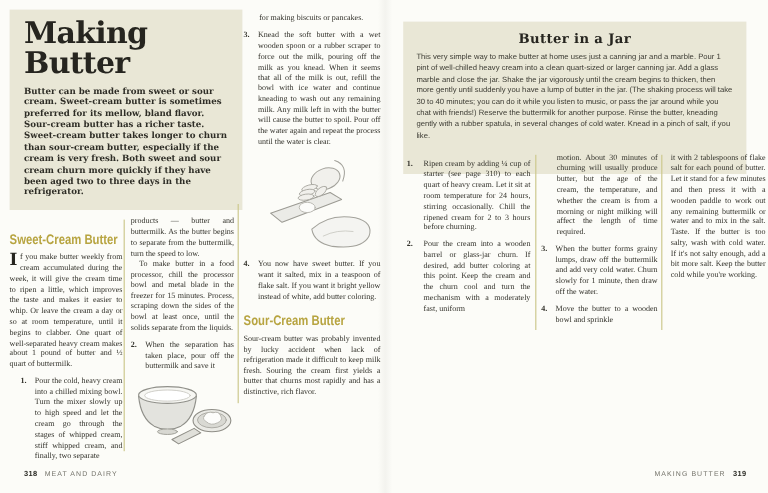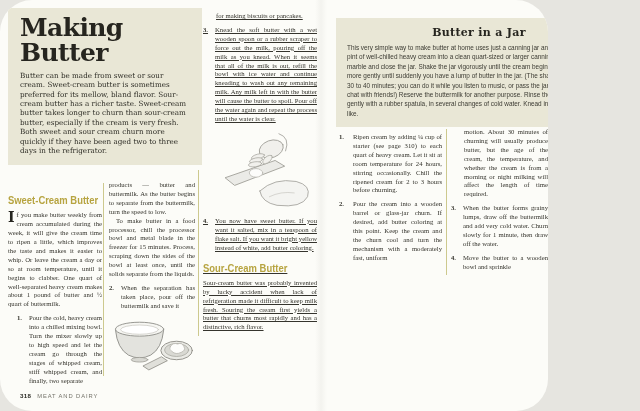--- a/index.html
+++ b/index.html
@@ -1,35 +1,35 @@
 <!DOCTYPE html>
 <html><head>
 <meta charset="utf-8">
 <style>
   * { margin:0; padding:0; box-sizing:border-box; }
   html,body { width:640px; height:411px; }
   body { background:#e6e5e0; font-family:"Liberation Serif", serif; }
-  .spread { position:relative; width:548px; height:411px; background:#fcfcf8; overflow:hidden; color:#35342d;border-radius:32px; }
+  .spread { position:relative; width:640px; height:411px; background:#fcfcf8; overflow:hidden; color:#35342d; }
   .page { position:absolute; top:0; width:320px; height:411px; }
   .page-left { left:0; }
   .page-right { left:320px; }
   .spine { position:absolute; left:315px; top:0; width:12px; height:411px;
            background:linear-gradient(to right, rgba(0,0,0,0), rgba(80,78,66,0.05), rgba(0,0,0,0)); }
 
   
   .title-box { position:absolute; left:8px; top:8px; width:194px; background:#e9e7d6; padding:8px 12px 10px; }
   .title-box h1 { font-family:"DejaVu Serif", serif; font-weight:700; font-size:25px; line-height:0.98;
                   letter-spacing:-0.6px; color:#26251f; }
-  .intro { margin-top:6px; font-family:"DejaVu Serif", serif; font-weight:400; font-size:7.2px;
+  .intro { margin-top:6px; font-family:"DejaVu Serif", serif; font-weight:700; font-size:7.2px;
            line-height:1.3; color:#2e2d26; }
 
   .col { position:absolute; font-size:6.7px; line-height:1.33; text-align:justify; }
   #lcol1 { left:8px;  top:193px; width:94px; }
   #lcol2 { left:109px; top:181px; width:86px; }
-  #lcol3 { left:203px; top:12px;  width:114px; padding-left:13px;text-decoration:underline; }
+  #lcol3 { left:203px; top:12px;  width:114px; padding-left:13px; }
 
   .sec-head { font-family:"Liberation Sans", sans-serif; font-weight:700; font-size:11.5px;
               color:#b7a440; white-space:nowrap; transform:scaleX(.82); transform-origin:0 50%;
               margin-bottom:3px; text-align:left; }
   .dropcap { float:left; font-family:"DejaVu Serif", serif; font-weight:700; font-size:14px;
              line-height:11px; margin:1px 2px 0 0; color:#26251f; }
   .p2 { text-indent:7px; }
   .step { display:flex; margin-top:5px; }
   .num { flex:0 0 12px; font-weight:700; }
   .stext { flex:1; }
@@ -46,21 +46,21 @@
   #rdiv1 { left:126px; top:129px; height:146px; }
   #rdiv2 { left:231px; top:129px; height:146px; }
 
   .footer { position:absolute; bottom:12px; display:flex; gap:6px; align-items:baseline;
             font-family:"Liberation Sans", sans-serif; font-size:5.8px; letter-spacing:0.9px; color:#75746b; }
   .footer .pg { font-weight:700; color:#2a2a24; font-size:6.2px; letter-spacing:0.3px; }
   .footer-left { left:20px; }
   .footer-right { right:18px; }
 
   
-  .jar-box { position:absolute; left:16px; top:18px; width:286px; background:#e9e7d6; padding:8px 11px 9px; }
+  .jar-box { position:absolute; left:16px; top:18px; width:286px; background:#e9e7d6; padding:8px 11px 27px; }
   .jar-box h2 { font-family:"DejaVu Serif", serif; font-weight:700; font-size:11px; text-align:center;
                 letter-spacing:0.3px; color:#26251f; margin-bottom:4px; }
   .jar-box p { font-family:"Liberation Sans", sans-serif; font-size:6.4px; line-height:1.47; color:#3c3b33; }
 
   #rcol1 { left:19px;  top:128px; width:103px; }
   #rcol2 { left:131px; top:128px; width:97px; padding-left:13px; }
   #rcol3 { left:239px; top:128px; width:79px; }
   #rcol1 .num { flex:0 0 14px; }
 </style>
 </head>

